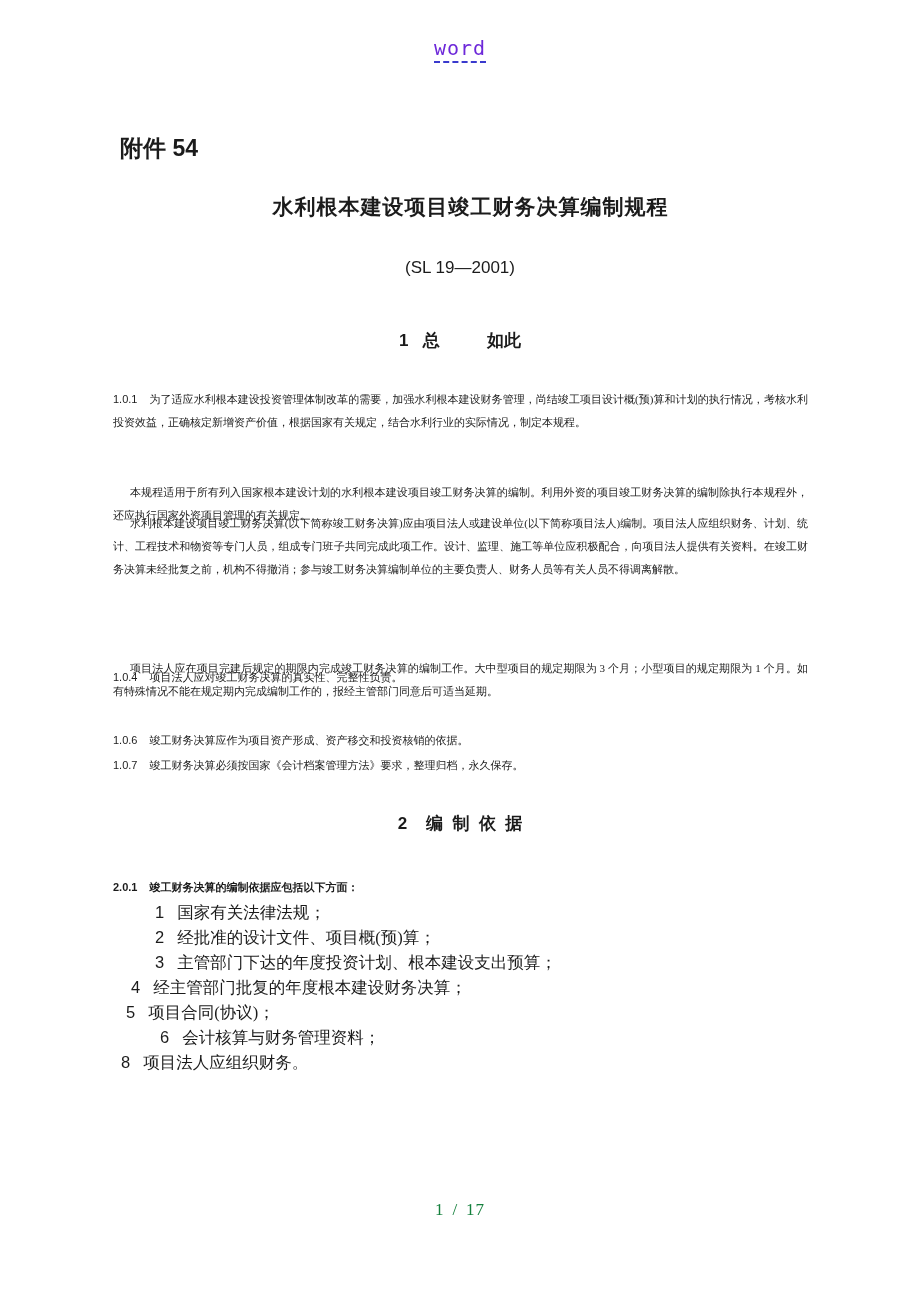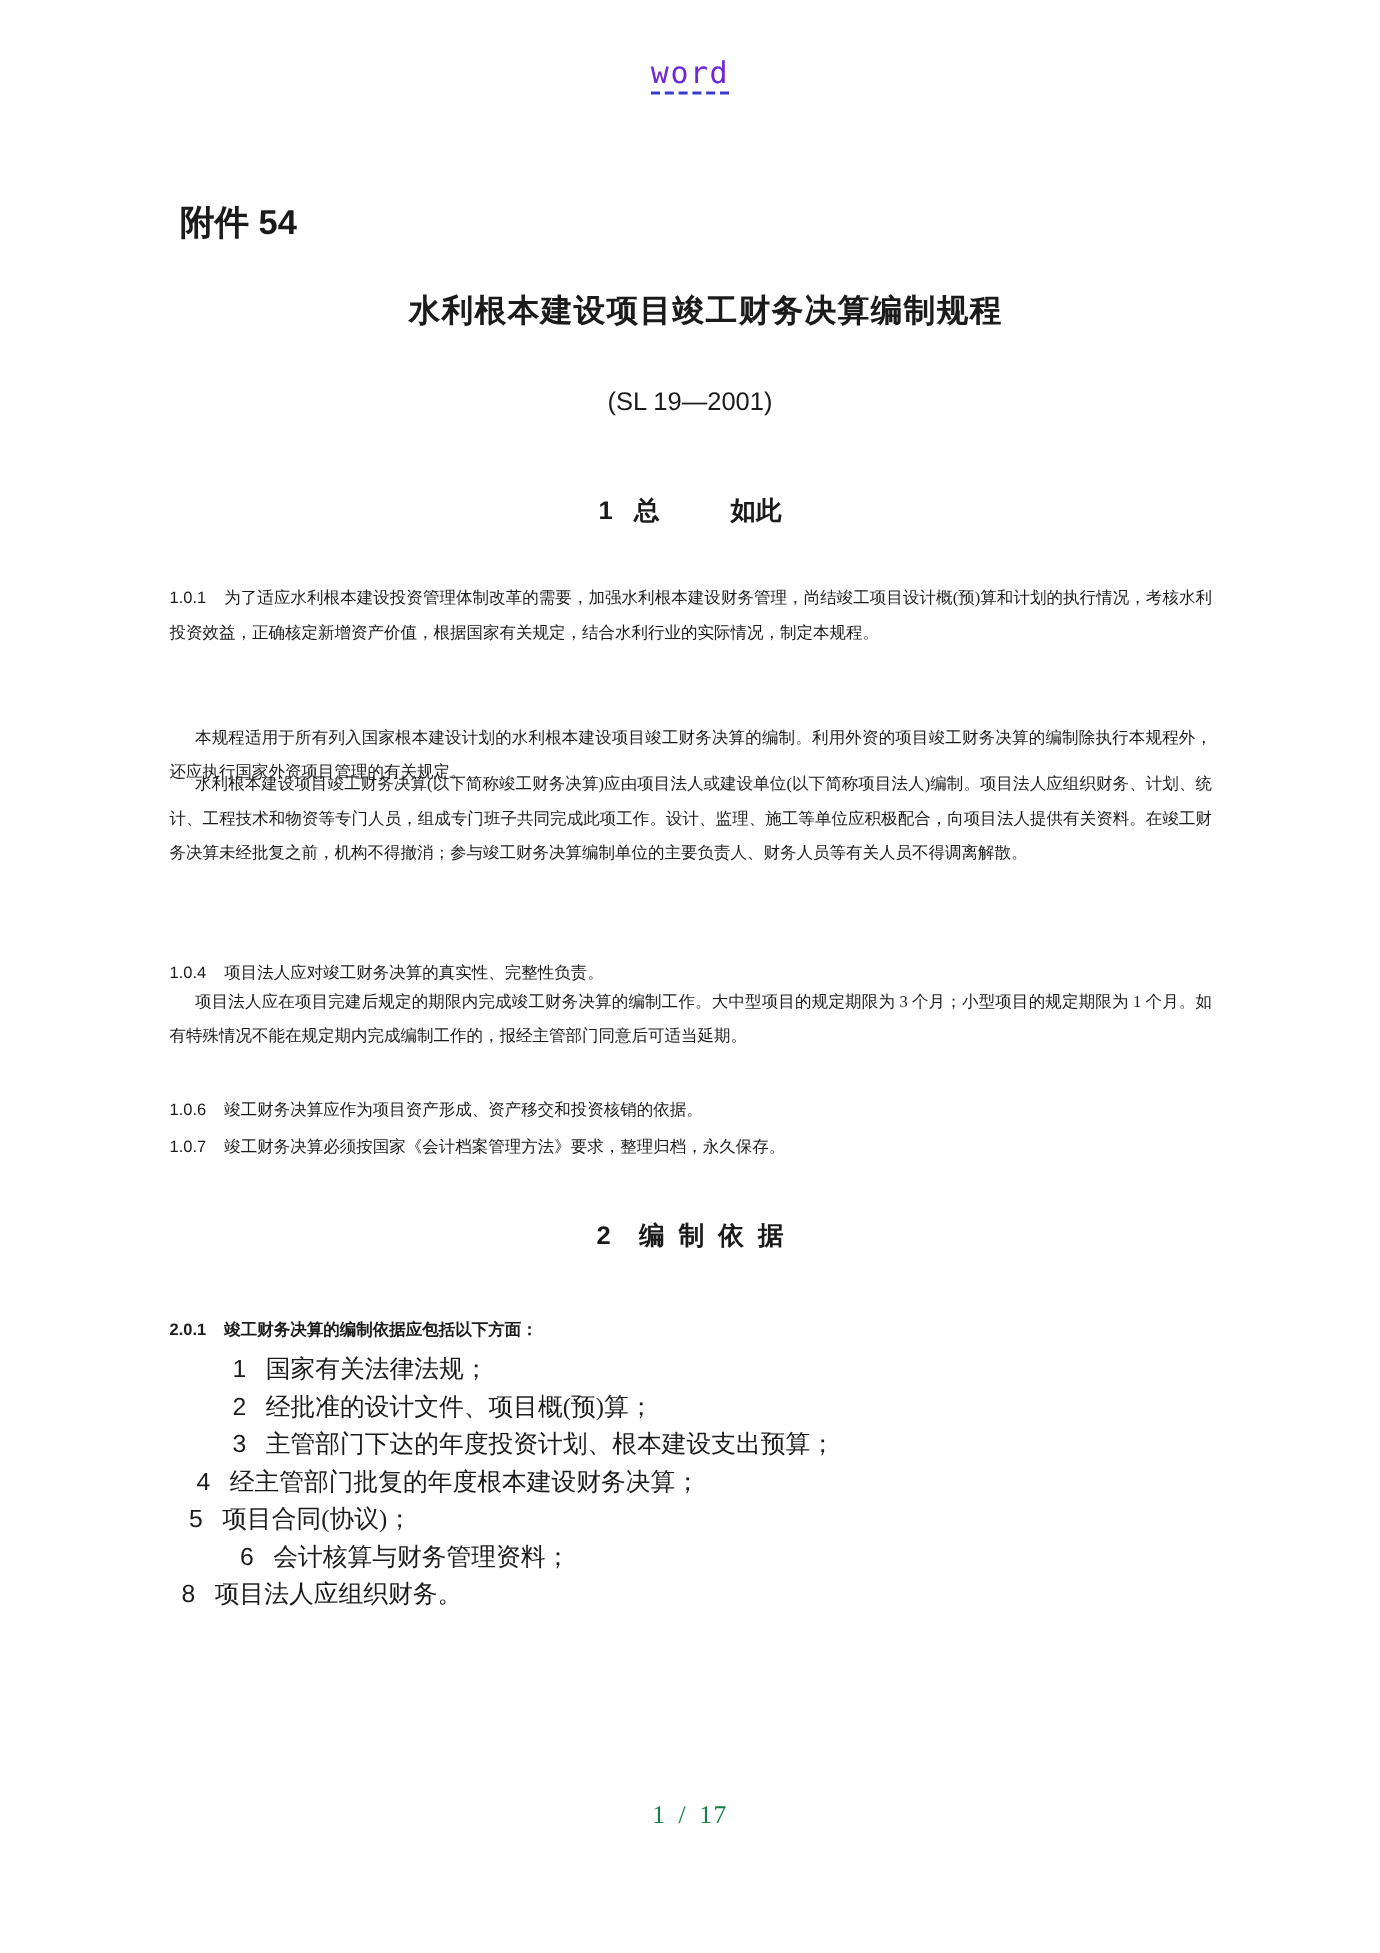--- a/index.html
+++ b/index.html
@@ -71,21 +71,21 @@
   }
   .para .pnum:not(:empty) {
     font-family: "Liberation Sans", "DejaVu Sans", sans-serif;
     margin-right: 12px;
   }
   .indent { text-indent: 17px; }
 
   .p101 { top: 388px; }
   .p-scope { top: 462px; margin-top: 19px; }
   .p-who { top: 512px; font-family: Liberation Serif, serif; }
-  .p104 { top: 638px; }
+  .p104 { top: 666px; }
   .p-deadline { top: 657px; }
   .p106 { top: 729px; }
   .p107 { top: 754px; }
   .p201 { top: 876px; font-weight: bold; }
 
   .items {
     position: absolute;
     left: 113px;
     top: 900px;
     width: 700px;

